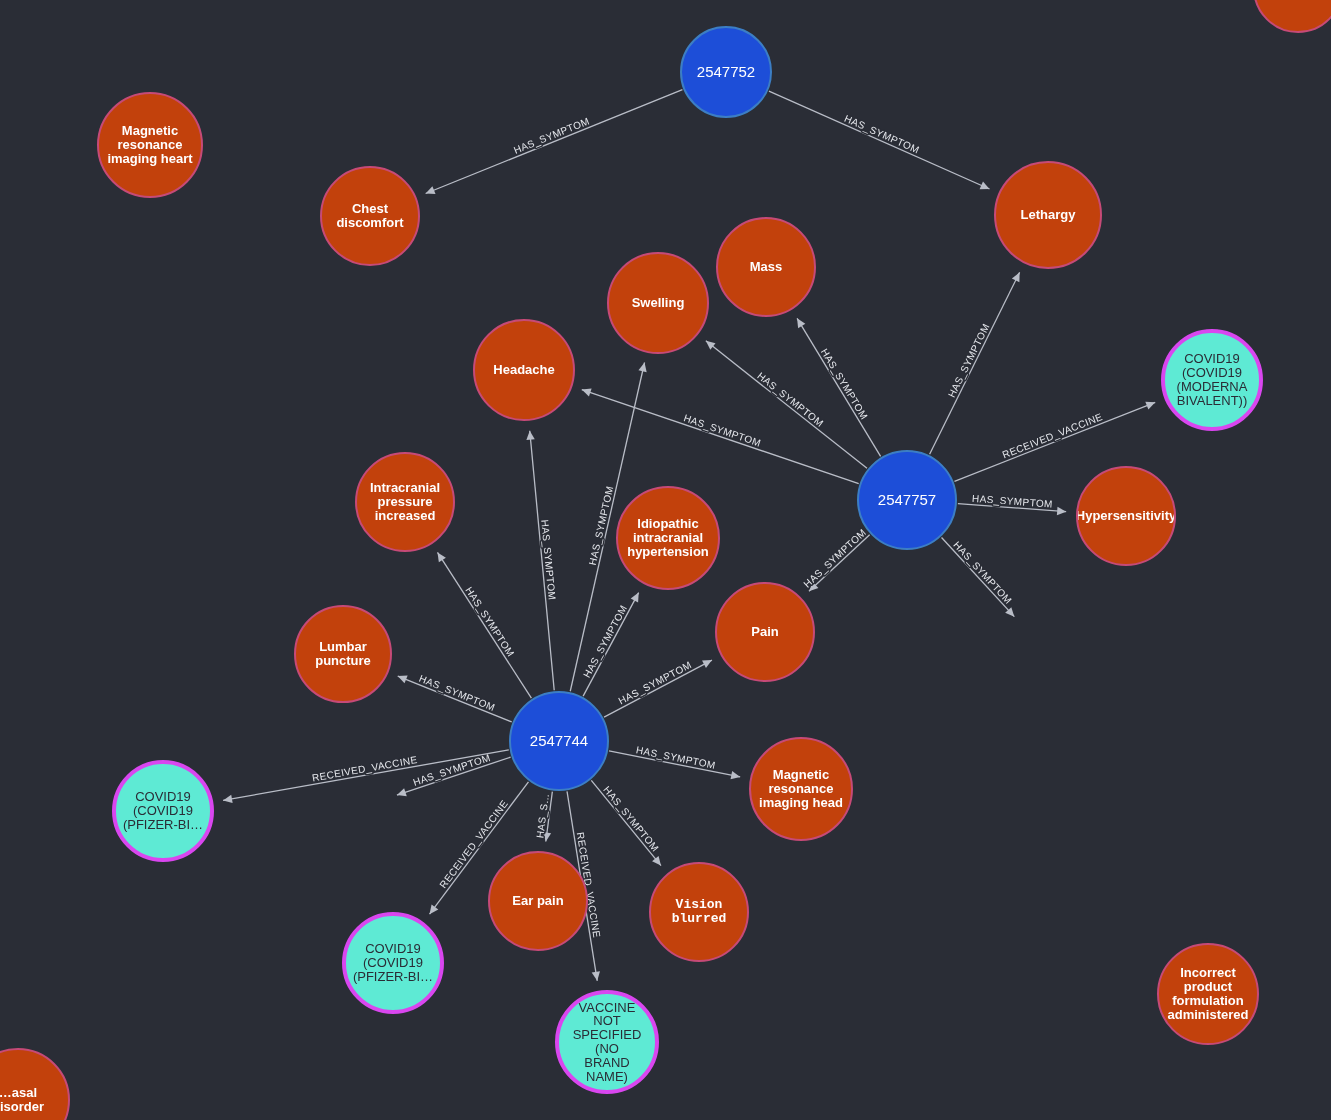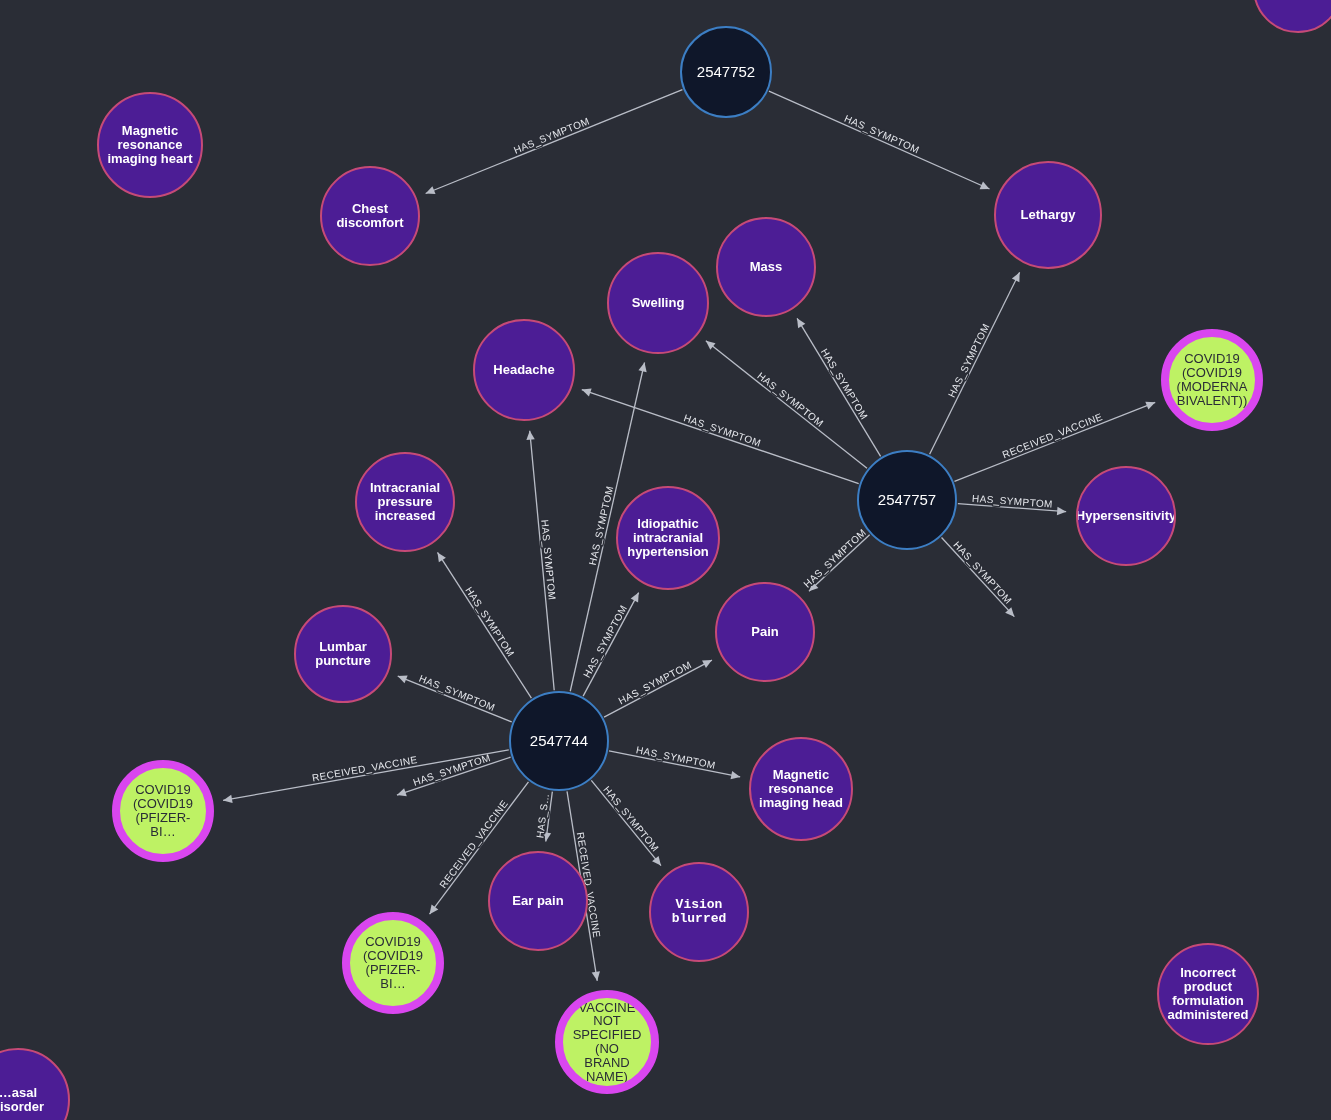--- a/index.html
+++ b/index.html
@@ -44,41 +44,41 @@
   }
   .node-label {
     display: block;
     line-height: 1.06;
     padding: 0 4px;
     white-space: pre-line;
     pointer-events: none;
     user-select: none;
   }
   .node.case {
-    background: #0f172a;
+    background: #1d4ed8;
     border: 2px solid #3c7ec4;
     color: #ffffff;
   }
   .node.case .node-label {
     font-size: 15px;
     color: #ffffff;
   }
   .node.symptom {
-    background: #4c1d95;
+    background: #c2410c;
     border: 2px solid #c64a77;
     color: #ffffff;
   }
   .node.symptom .node-label {
     font-size: 13px;
     color: #ffffff;
     font-weight: 600;
   }
   .node.vaccine {
-    background: #bef264;
-    border: 8px solid #d946ef;
+    background: #5eead4;
+    border: 4px solid #d946ef;
     color: #2a2d36;
   }
   .node.vaccine .node-label {
     font-size: 13px;
     color: #2a2d36;
   }
   .edge-line {
     stroke: #b9bdc7;
     stroke-width: 1.3;
     fill: none;

